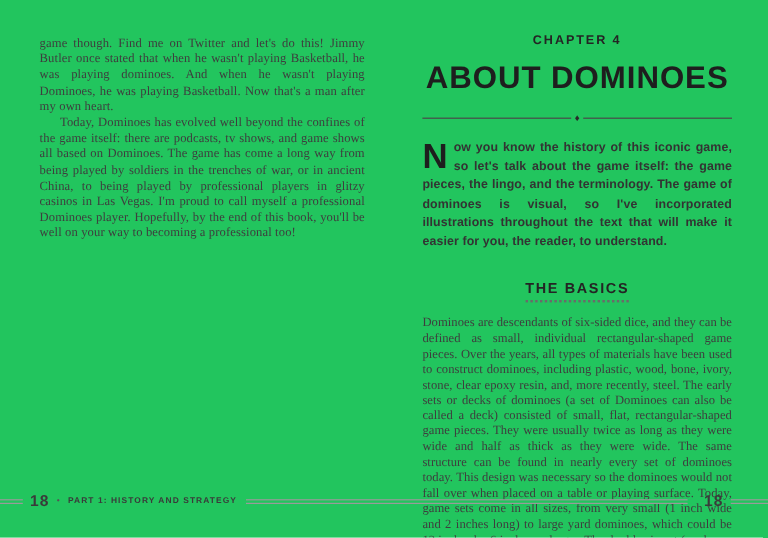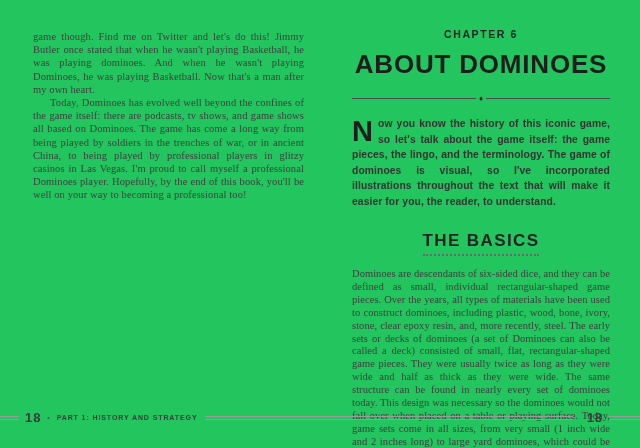--- a/index.html
+++ b/index.html
@@ -87,21 +87,21 @@
     margin: 2px 5px 0 0;
   }
   .section-heading-wrap {
     text-align: center;
     margin-top: 22px;
   }
   .section-heading {
     display: inline-block;
     font-family: "Liberation Sans", sans-serif;
     font-weight: bold;
-    font-size: 17px;
+    font-size: 12px;
     letter-spacing: 1.4px;
     color: #242424;
     border-bottom: 2px dotted #6a6a6a;
     padding-bottom: 3px;
   }
   .body-text {
     margin-top: 12px;
     font-size: 10.5px;
     line-height: 12.9px;
     text-align: justify;
@@ -137,21 +137,21 @@
 <body>
 
 <div class="spread">
 
   <div class="left-page">
     <p>game though. Find me on Twitter and let's do this! Jimmy Butler once stated that when he wasn't playing Basketball, he was playing dominoes. And when he wasn't playing Dominoes, he was playing Basketball. Now that's a man after my own heart.</p>
     <p class="indented">Today, Dominoes has evolved well beyond the confines of the game itself: there are podcasts, tv shows, and game shows all based on Dominoes. The game has come a long way from being played by soldiers in the trenches of war, or in ancient China, to being played by professional players in glitzy casinos in Las Vegas. I'm proud to call myself a professional Dominoes player. Hopefully, by the end of this book, you'll be well on your way to becoming a professional too!</p>
   </div>
 
   <div class="right-page">
-    <div class="chapter-label">CHAPTER 6</div>
+    <div class="chapter-label">CHAPTER 4</div>
     <div class="chapter-title">ABOUT DOMINOES</div>
 
     <div class="divider">
       <div class="rule-line"></div>
       <div class="diamond">♦</div>
       <div class="rule-line"></div>
     </div>
 
     <p class="intro">
       <span class="drop-cap">N</span><span>ow you know the history of this iconic game, so let's talk about the game itself: the game pieces, the lingo, and the terminology. The game of dominoes is visual, so I've incorporated illustrations throughout the text that will make it easier for you, the reader, to understand.</span>

